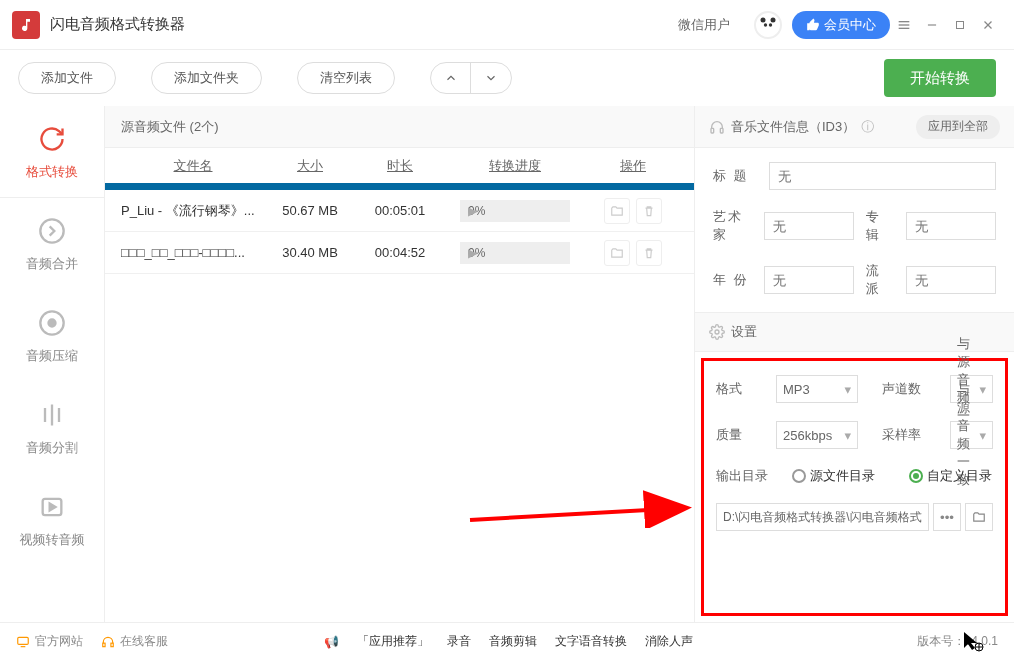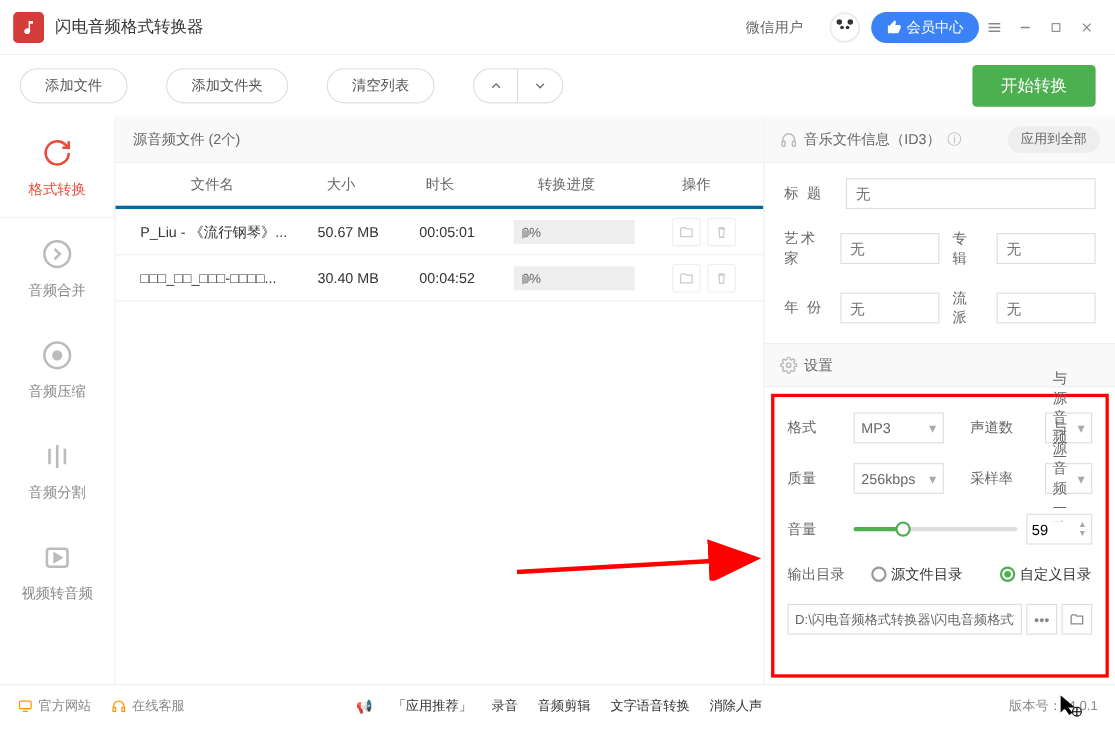--- a/index.html
+++ b/index.html
@@ -23,22 +23,22 @@
 
 .main { display: flex; height: 516px; }
 .sidebar { width: 105px; border-right: 1px solid #eee; display: flex; flex-direction: column; }
 .side-item { height: 92px; display: flex; flex-direction: column; align-items: center; justify-content: center; gap: 8px; cursor: pointer; color: #888; }
 .side-item.active { color: #e74c3c; border-bottom: 1px solid #eee; }
 .side-icon { width: 32px; height: 32px; display: flex; align-items: center; justify-content: center; }
 .side-label { font-size: 13px; }
 
 .center { flex: 1; display: flex; flex-direction: column; }
 .src-header { height: 42px; background: #f9f9f9; border-bottom: 1px solid #eee; display: flex; align-items: center; padding: 0 16px; color: #666; }
-.tbl-head { height: 42px; display: flex; align-items: center; border-bottom: 3px solid #0369a1; color: #666; }
-.tbl-row { height: 42px; display: flex; align-items: center; border-bottom: 1px solid #f0f0f0; justify-content: center; }
+.tbl-head { height: 42px; display: flex; align-items: center; border-bottom: 7px solid #0369a1; color: #666; text-decoration: underline; }
+.tbl-row { height: 42px; display: flex; align-items: center; border-bottom: 1px solid #f0f0f0; }
 .c-name { width: 160px; padding-left: 16px; text-align: center; }
 .tbl-row .c-name { text-align: left; white-space: nowrap; overflow: hidden; text-overflow: ellipsis; }
 .c-size { width: 90px; text-align: center; }
 .c-dur { width: 90px; text-align: center; }
 .c-prog { width: 140px; display: flex; justify-content: center; }
 .c-op { width: 96px; display: flex; justify-content: center; gap: 6px; }
 .c-prog-head { width: 140px; text-align: center; }
 .c-op-head { width: 96px; text-align: center; }
 .progress-bar { width: 110px; height: 22px; background: #eee; display: flex; align-items: center; position: relative; }
 .progress-bar span { position: absolute; left: 8px; color: #666; font-size: 12px; }
@@ -320,36 +320,20 @@
             <span>256kbps</span>
             <span class="caret">▾</span>
           </div>
         <span class="set-label" style="width:44px">采样率</span>
         <div class="sel" style="flex:1">
             <span>与源音频一致</span>
             <span class="caret">▾</span>
           </div>
       </div>
       <div class="set-row">
-        <span class="set-label">音量</span>
-        <div class="slider-wrap">
-          <div class="slider-track">
-            <div class="slider-fill" style="width:30%"></div>
-            <div class="slider-thumb" style="left:30%"></div>
-          </div>
-          <div class="spin">
-            <input value="59" style="">
-            <div class="spin-btns">
-                <span>▲</span>
-                <span>▼</span>
-              </div>
-          </div>
-        </div>
-      </div>
-      <div class="set-row">
         <span class="set-label" style="width:52px">输出目录</span>
         <label style="display:flex;align-items:center;gap:4px">
             <span class="radio"></span>
             <span>源文件目录</span>
           </label>
         <label style="display:flex;align-items:center;gap:4px;margin-left:10px">
             <span class="radio checked"></span>
             <span>自定义目录</span>
           </label>
       </div>

